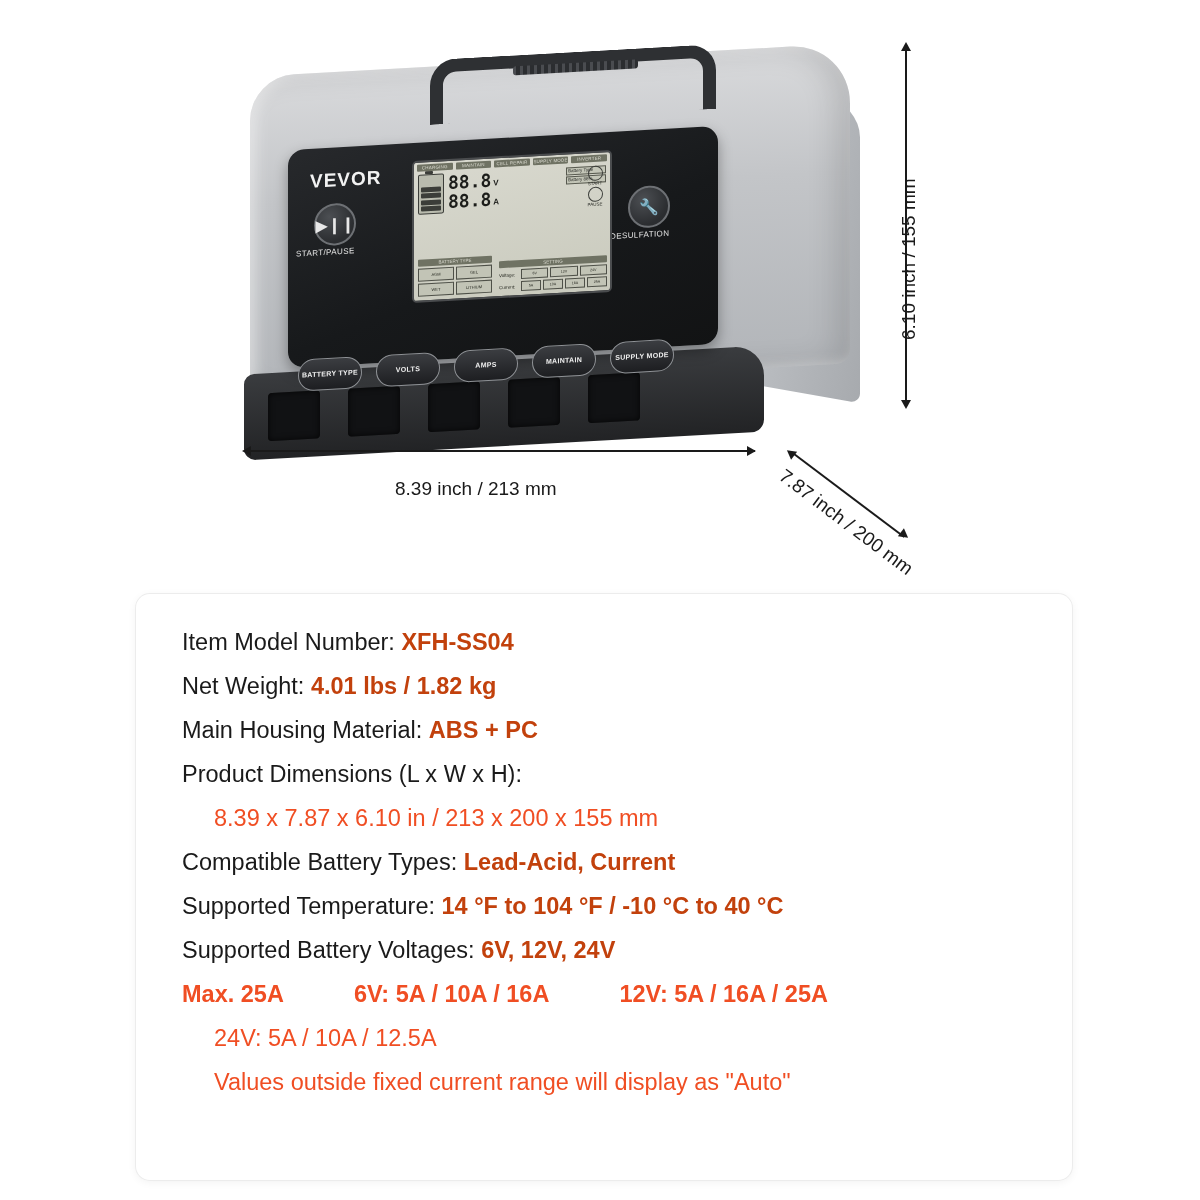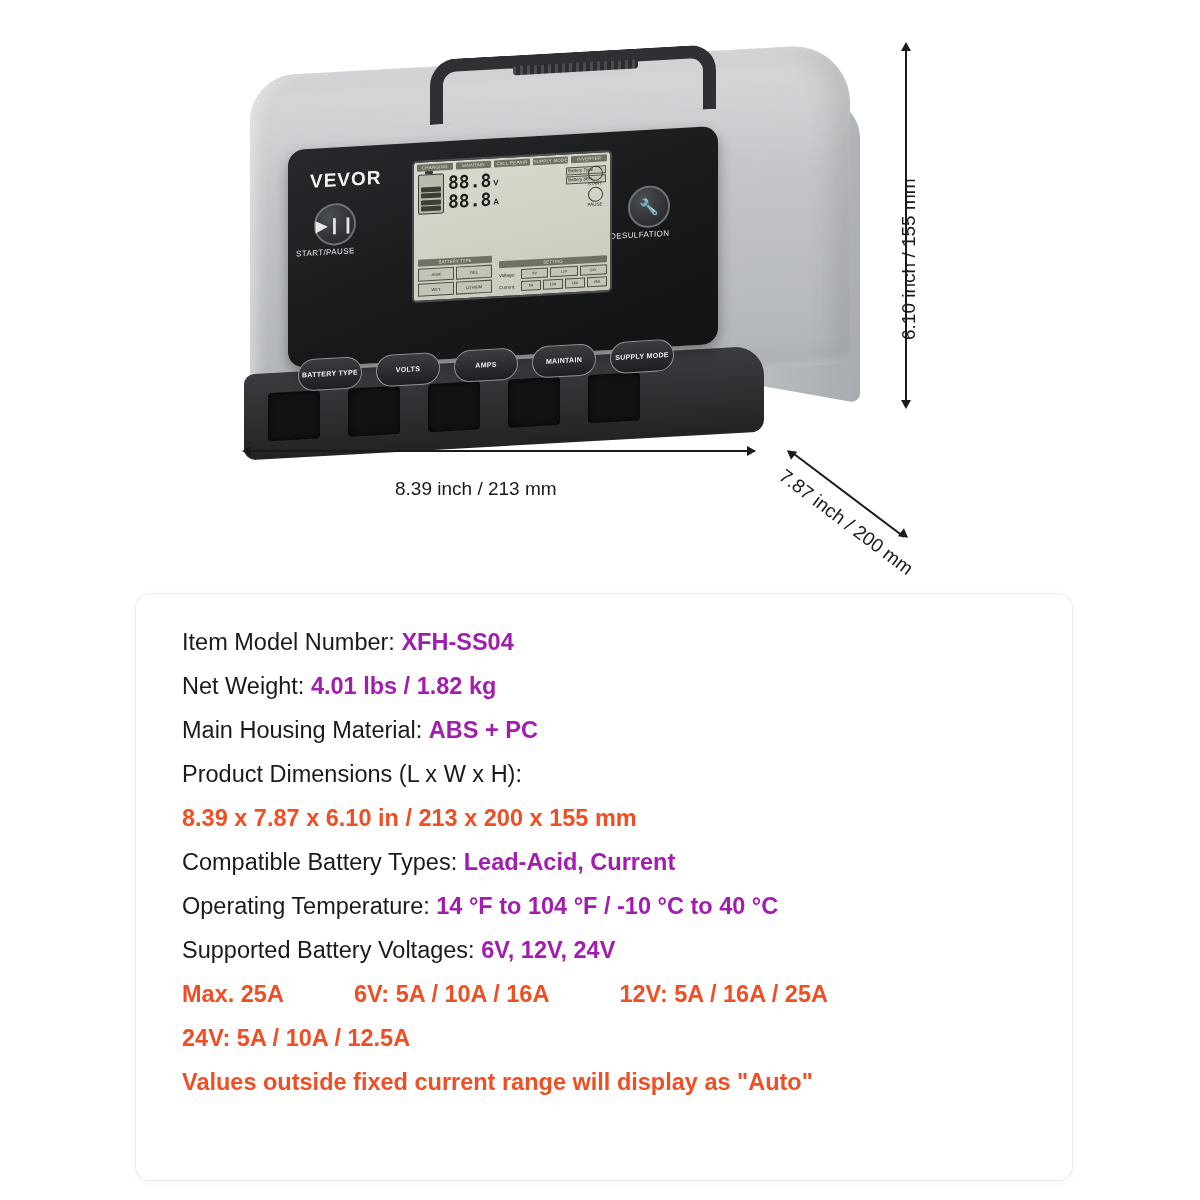--- a/index.html
+++ b/index.html
@@ -410,29 +410,30 @@
     padding: 26px 46px;
     box-sizing: border-box;
   }
   .spec-row {
     font-size: 23.5px;
     line-height: 44px;
     color: #1a1a1a;
     white-space: nowrap;
   }
   .hl {
-    color: #a21caf;
+    color: #c2410c;
     font-weight: bold;
   }
   .spec-block {
     font-size: 23.5px;
     line-height: 44px;
     color: #f04e23;
-    font-weight: bold;
+    font-weight: normal;
     white-space: nowrap;
+    margin-left: 32px;
   }
   .cur-line {
     display: flex;
     gap: 70px;
     font-size: 23.5px;
     line-height: 44px;
     color: #f04e23;
     font-weight: bold;
   }
 </style>
@@ -585,21 +586,21 @@
     <div class="spec-row">
       <span>Product Dimensions (L x W x H):</span>
     </div>
     <div class="spec-block">8.39 x 7.87 x 6.10 in / 213 x 200 x 155 mm</div>
 
     <div class="spec-row">
       <span>Compatible Battery Types: </span><span class="hl">Lead-Acid, Current</span>
     </div>
 
     <div class="spec-row">
-      <span>Operating Temperature: </span><span class="hl">14 °F to 104 °F / -10 °C to 40 °C</span>
+      <span>Supported Temperature: </span><span class="hl">14 °F to 104 °F / -10 °C to 40 °C</span>
     </div>
 
     <div class="spec-row">
       <span>Supported Battery Voltages: </span><span class="hl">6V, 12V, 24V</span>
     </div>
 
 
     <div class="cur-line">
       <span>Max. 25A</span>
       <span>6V: 5A / 10A / 16A</span>

